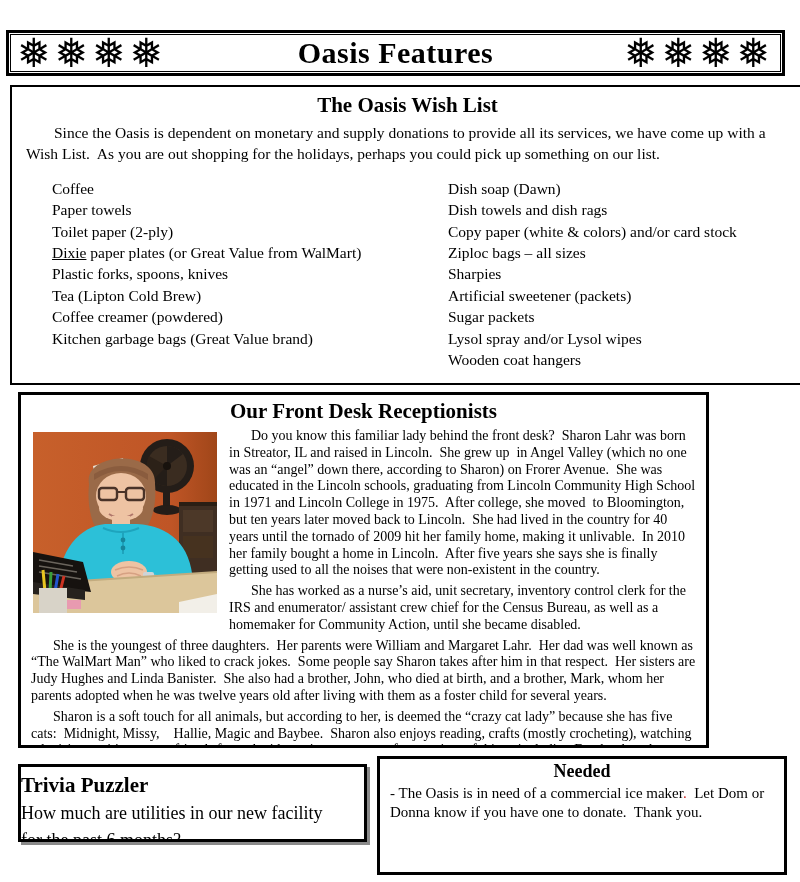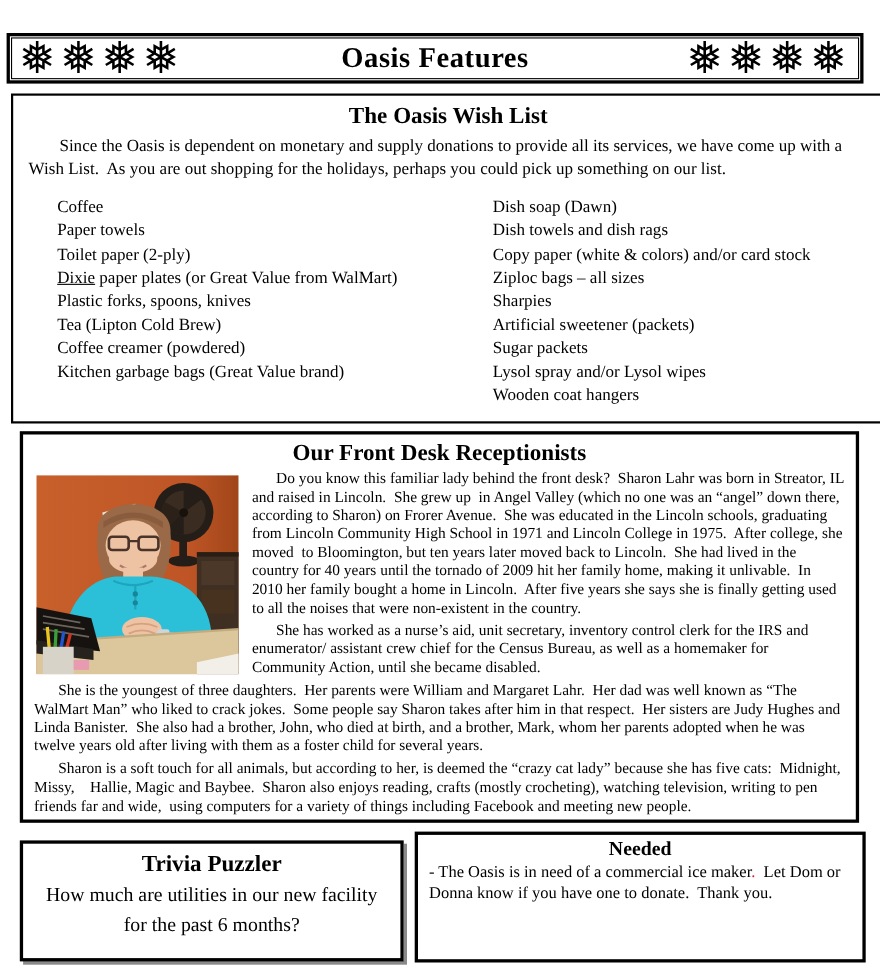--- a/index.html
+++ b/index.html
@@ -23,21 +23,21 @@
     margin: 1px; border: 1px solid #000; height: calc(100% - 2px);
     display: flex; align-items: center; justify-content: space-between;
     padding: 0 6px; overflow: hidden;
   }
   .flakes {
     font-family: "DejaVu Sans", sans-serif;
     font-size: 40px; line-height: 36px; letter-spacing: 4px;
     white-space: nowrap; color: #000;
   }
   .header-title {
-    font-size: 26px; font-weight: bold; letter-spacing: 0.5px;
+    font-size: 30px; font-weight: bold; letter-spacing: 0.5px;
     white-space: nowrap; padding: 0 6px; text-align: center;
   }
 
   
   .wish-box {
     position: absolute; left: 10px; top: 85px; width: 795px; height: 300px;
     border: 2px solid #000; padding: 6px 14px; overflow: hidden;
   }
   .wish-title { text-align: center; font-size: 21px; font-weight: bold; }
   .wish-intro {
@@ -47,36 +47,36 @@
   .wish-cols { display: flex; margin-top: 13px; justify-content: center; }
   .wish-col { list-style: none; }
   .wish-col.left  { width: 410px; padding-left: 26px; }
   .wish-col.right { flex: 1; padding-left: 12px; }
   .wish-item { font-size: 15.5px; line-height: 21.4px; white-space: nowrap; }
   .wish-item .u { text-decoration: underline; }
   .wish-item .indent2 { padding-left: 42px; }
 
   
   .recep-box {
-    position: absolute; left: 18px; top: 392px; width: 763px; height: 356px;
+    position: absolute; left: 18px; top: 392px; width: 691px; height: 356px;
     border: 3px solid #000; padding: 4px 10px 2px 10px; overflow: hidden;
   }
   .recep-title { text-align: center; font-size: 21px; font-weight: bold; margin-bottom: 4px; }
   .photo-wrap { float: left; width: 184px; height: 181px; margin: 4px 12px 4px 2px; }
   .photo-wrap svg { display: block; width: 100%; height: 100%; }
   .recep-box p {
     font-size: 14px; line-height: 16.8px; margin-bottom: 4px;
     text-indent: 22px; white-space: pre-wrap;
   }
 
   
   .trivia-box {
-    position: absolute; left: 18px; top: 764px; width: 349px; height: 110px;
+    position: absolute; left: 18px; top: 764px; width: 349px; height: 78px;
     border: 3px solid #000; box-shadow: 3px 3px 0 #8a8a8a;
-    padding-top: 6px; text-align: center; overflow: hidden;
+    padding-top: 6px; overflow: hidden;
   }
   .trivia-title { font-size: 21px; font-weight: bold; margin-bottom: 2px; }
   .trivia-line { font-size: 18px; line-height: 26.5px; }
 
   .needed-box {
     position: absolute; left: 377px; top: 756px; width: 410px; height: 119px;
     border: 3px solid #000; padding: 2px 10px; overflow: hidden;
   }
   .needed-title { text-align: center; font-size: 18px; font-weight: bold; }
   .needed-box p { font-size: 15px; line-height: 19px; white-space: pre-wrap; }

